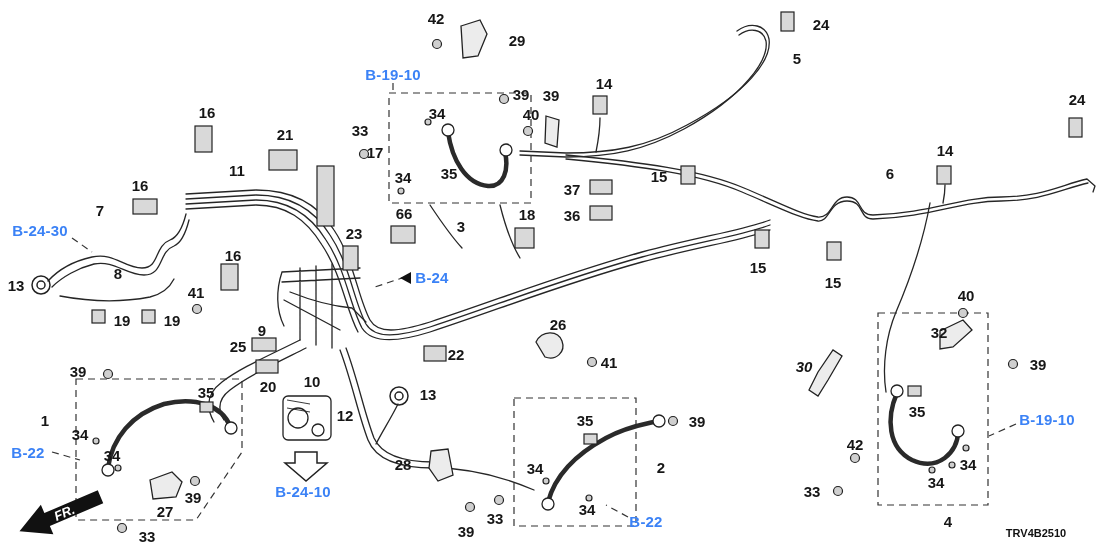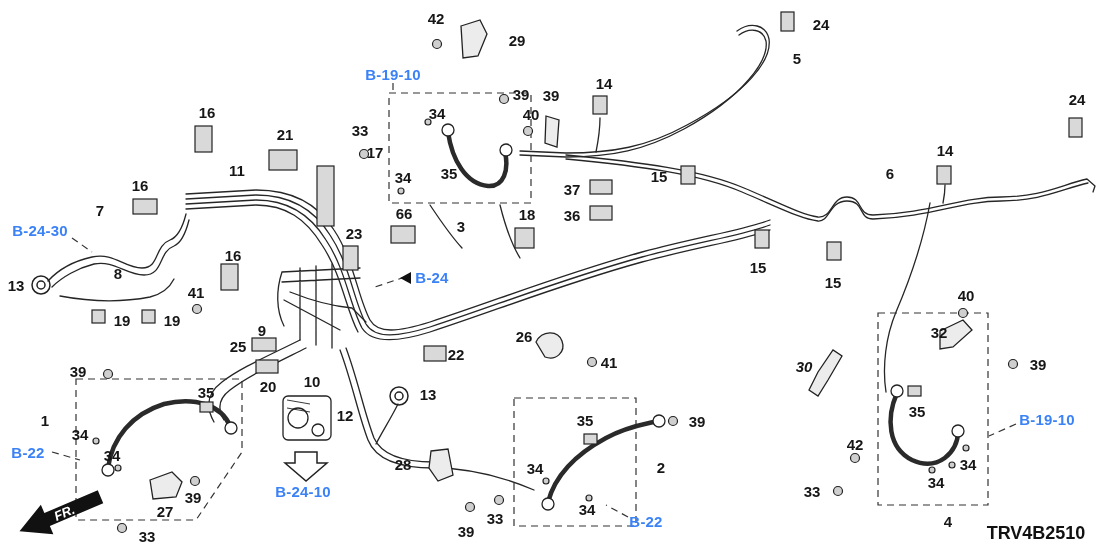--- a/index.html
+++ b/index.html
@@ -13,21 +13,21 @@
     position:absolute;transform:translate(-50%,-50%);
     font-size:15px;font-weight:bold;color:#161616;white-space:nowrap;line-height:1;
   }
   .ref{
     position:absolute;transform:translate(-50%,-50%);
     font-size:15px;font-weight:800;color:#3b82f6;white-space:nowrap;line-height:1;
     letter-spacing:.2px;
   }
   .code{
     position:absolute;transform:translate(-50%,-50%);left:1036px;top:533px;
-    font-size:18px;font-weight:bold;color:#111;white-space:nowrap;
+    font-size:11px;font-weight:bold;color:#111;white-space:nowrap;
   }
 </style>
 </head>
 <body>
 
 <div class="stage">
 
   <svg class="art" viewBox="0 0 1108 554" aria-hidden="true">
 
     <g stroke="#262626" stroke-width="1.3" fill="none" stroke-linecap="round" stroke-linejoin="round">
@@ -216,21 +216,21 @@
       <span class="callout" style="left: 354px; top: 233px;">23</span>
       <span class="callout" style="left: 118px; top: 273px;">8</span>
       <span class="callout" style="left: 16px; top: 285px;">13</span>
       <span class="callout" style="left: 758px; top: 267px;">15</span>
       <span class="callout" style="left: 833px; top: 282px;">15</span>
       <span class="callout" style="left: 196px; top: 292px;">41</span>
       <span class="callout" style="left: 122px; top: 320px;">19</span>
       <span class="callout" style="left: 172px; top: 320px;">19</span>
       <span class="callout" style="left: 262px; top: 330px;">9</span>
       <span class="callout" style="left: 966px; top: 295px;">40</span>
-      <span class="callout" style="left: 524px; top: 324px; margin-top: 12px;">26</span>
+      <span class="callout" style="left: 558px; top: 324px;">26</span>
       <span class="callout" style="left: 917px; top: 332px; margin-left: 22px;">32</span>
       <span class="callout" style="left: 238px; top: 346px;">25</span>
       <span class="callout" style="left: 456px; top: 354px;">22</span>
       <span class="callout" style="left: 1038px; top: 364px;">39</span>
       <span class="callout" style="left: 78px; top: 371px;">39</span>
       <span class="callout" style="left: 609px; top: 362px;">41</span>
       <span class="callout" style="left: 312px; top: 373px; margin-top: 8px;">10</span>
       <span class="callout" style="left: 268px; top: 386px;">20</span>
       <span class="callout" style="left: 804px; top: 366px; font-style: italic;">30</span>
       <span class="callout" style="left: 206px; top: 392px;">35</span>

